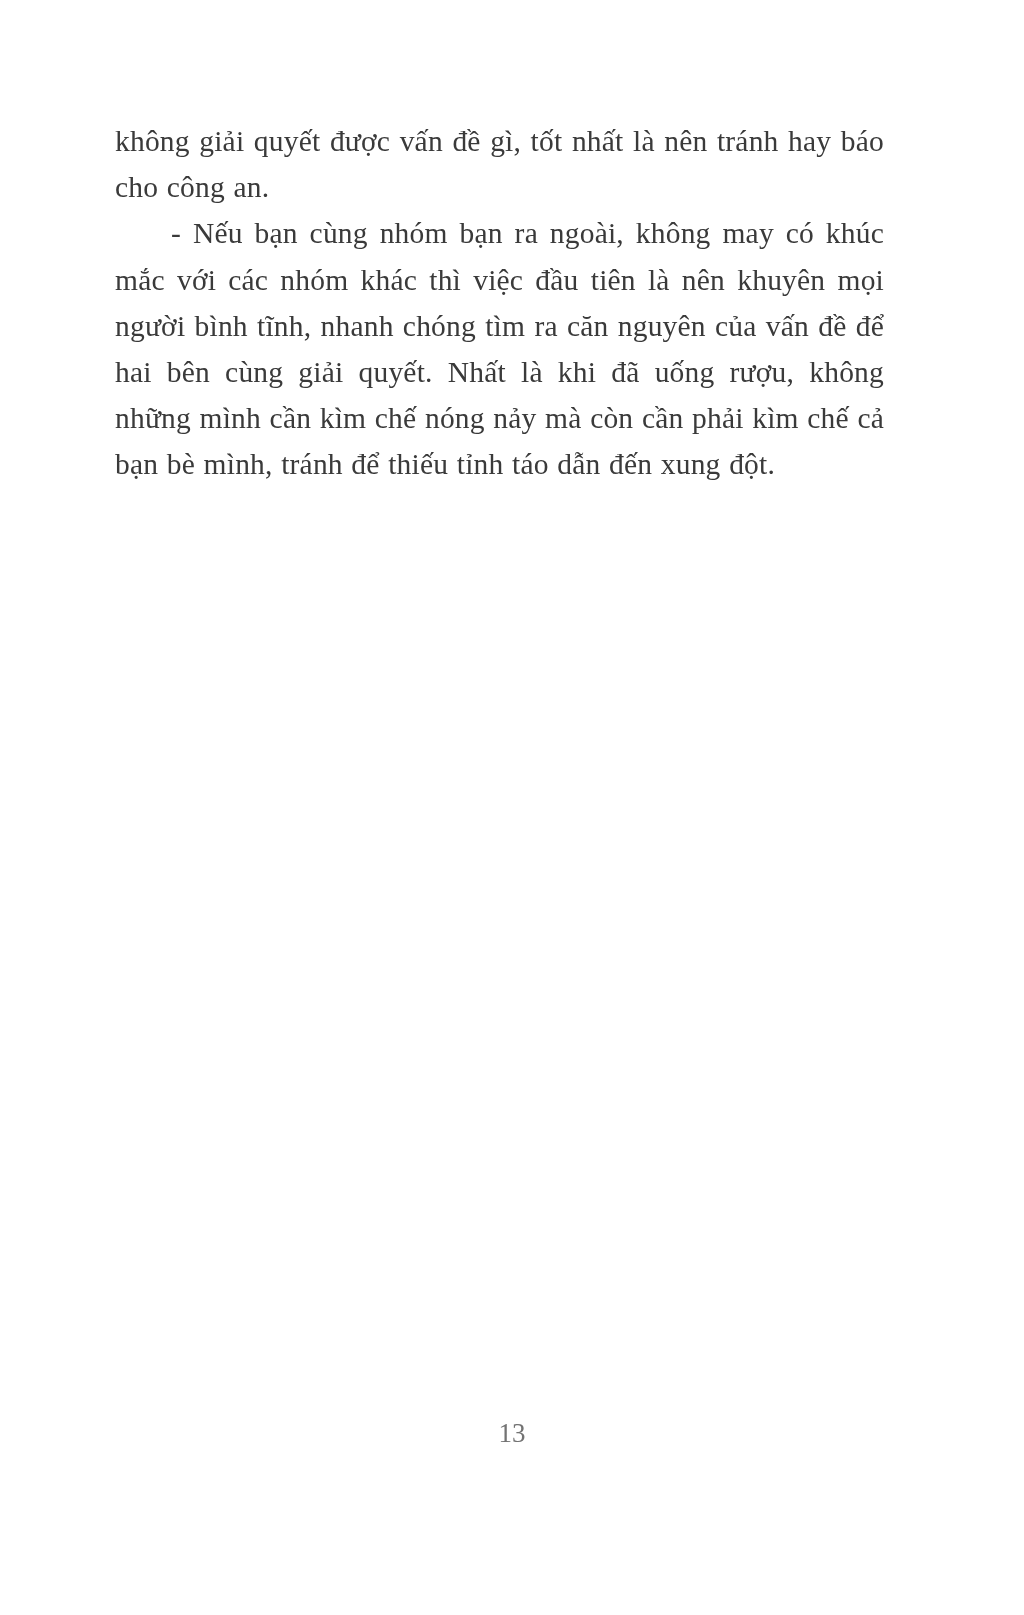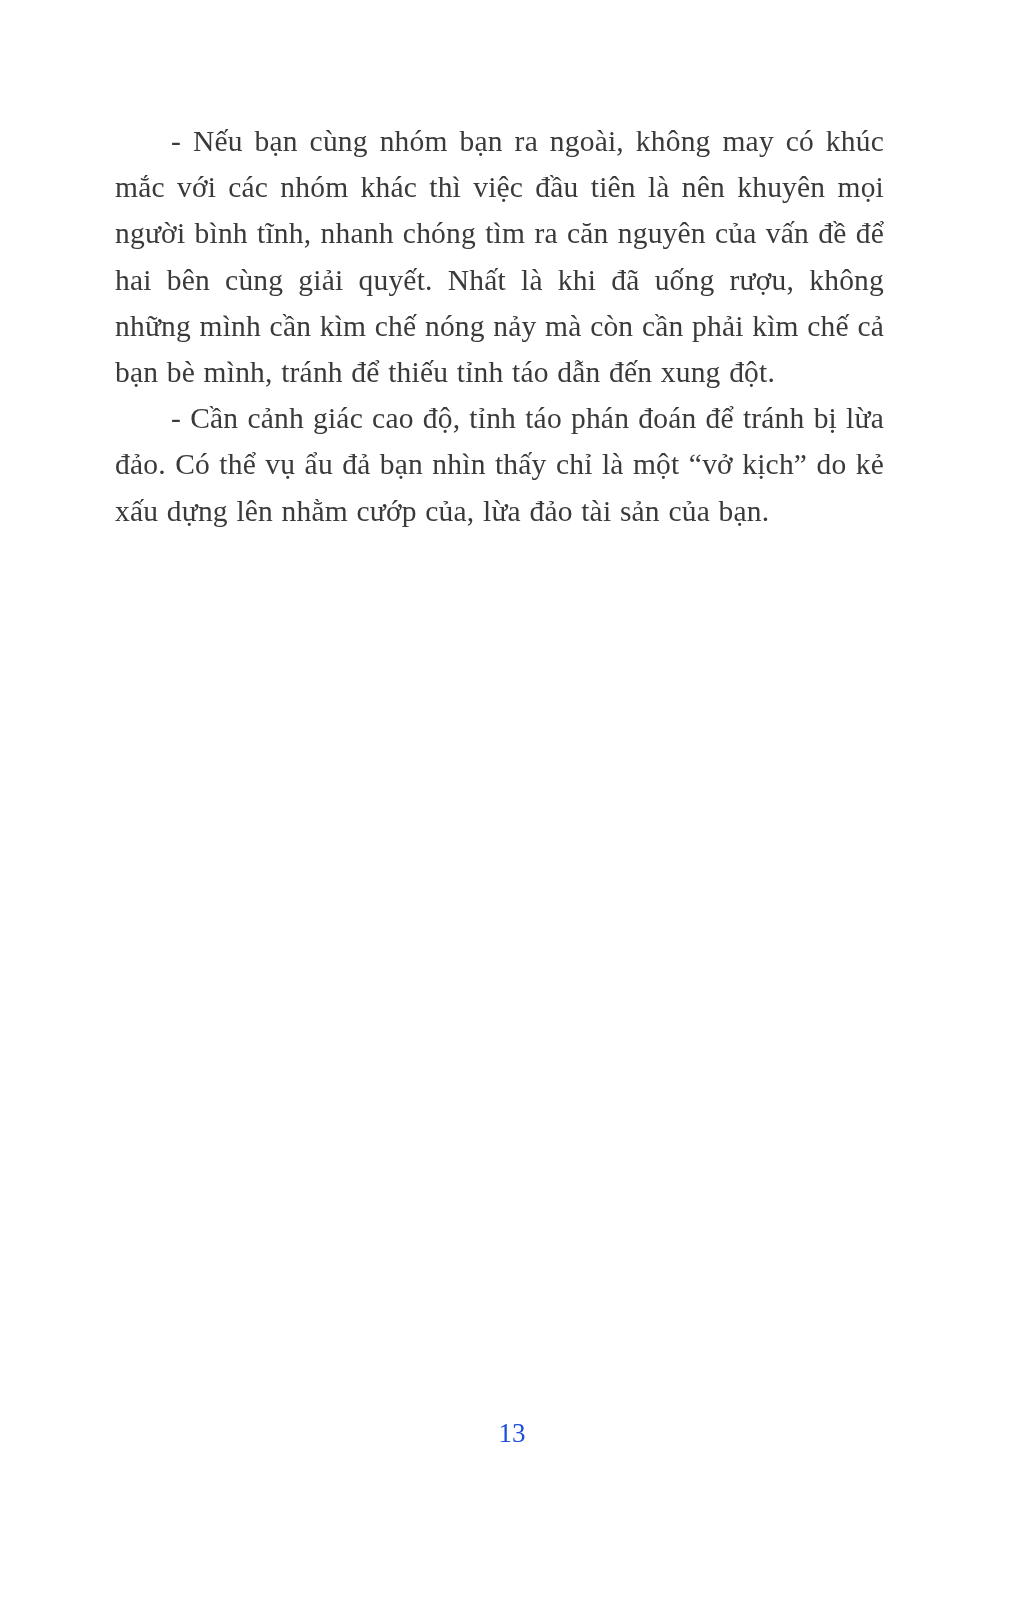--- a/index.html
+++ b/index.html
@@ -36,25 +36,25 @@
     .para.indent {
       text-indent: 56px;
     }
     .page-number {
       position: absolute;
       top: 1418px;
       left: 0;
       width: 100%;
       text-align: center;
       font-size: 27px;
-      color: #1d4ed8;
+      color: #737373;
     }
   </style>
 </head>
 <body>
 
 <div class="page">
   <div class="text-block" id="paragraphs">
+      <p class="para">không giải quyết được vấn đề gì, tốt nhất là nên tránh hay báo cho công an.</p>
       <p class="para indent">- Nếu bạn cùng nhóm bạn ra ngoài, không may có khúc mắc với các nhóm khác thì việc đầu tiên là nên khuyên mọi người bình tĩnh, nhanh chóng tìm ra căn nguyên của vấn đề để hai bên cùng giải quyết. Nhất là khi đã uống rượu, không những mình cần kìm chế nóng nảy mà còn cần phải kìm chế cả bạn bè mình, tránh để thiếu tỉnh táo dẫn đến xung đột.</p>
-      <p class="para indent">- Cần cảnh giác cao độ, tỉnh táo phán đoán để tránh bị lừa đảo. Có thể vụ ẩu đả bạn nhìn thấy chỉ là một “vở kịch” do kẻ xấu dựng lên nhằm cướp của, lừa đảo tài sản của bạn.</p>
     </div>
   <div class="page-number">13</div>
 </div>
 
 </body></html>

